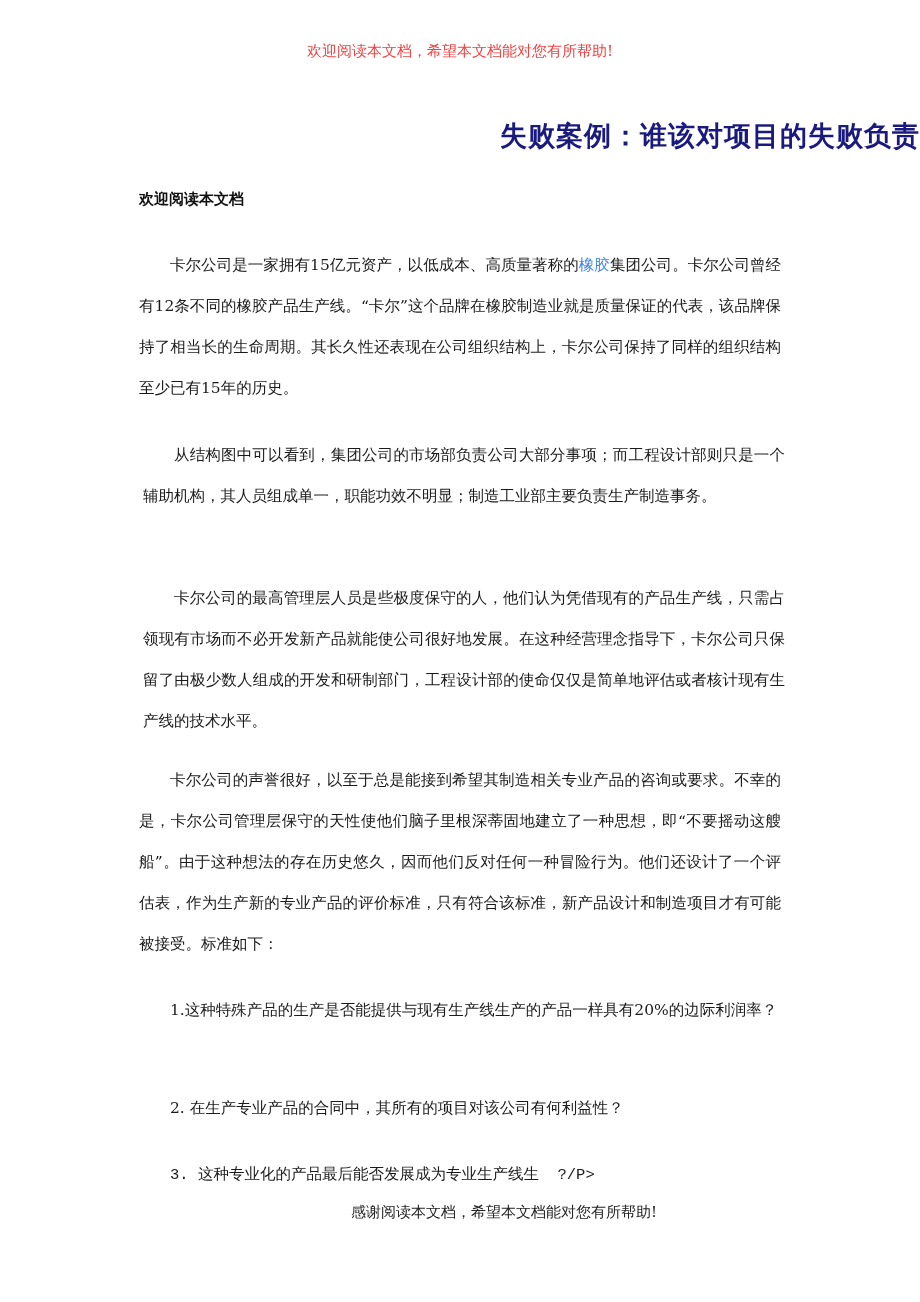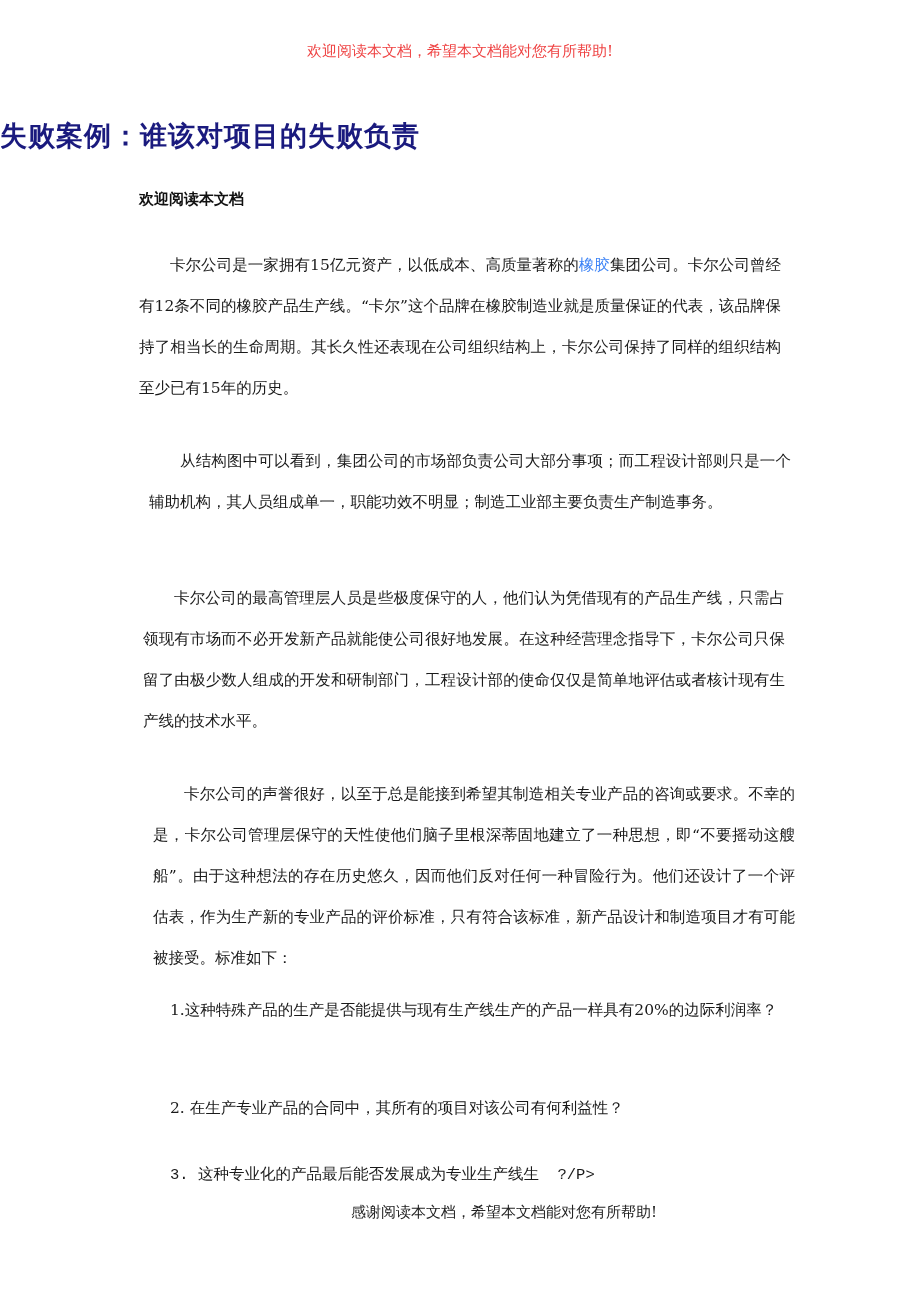--- a/index.html
+++ b/index.html
@@ -23,21 +23,21 @@
       text-align: center;
       font-size: 15px;
       color: #ef4444;
       letter-spacing: 0;
     }
     .doc-title {
       position: absolute;
       top: 118px;
       left: 0;
       width: 920px;
-      text-align: left;
+      text-align: right;
       font-size: 27px;
       font-weight: bold;
       font-family: "DejaVu Sans", "Liberation Sans", sans-serif;
       color: #1a1a7e;
       letter-spacing: 1px;
     }
     .section-heading {
       position: absolute;
       top: 190px;
       left: 139px;
@@ -83,25 +83,25 @@
 <body>
 
 <div class="page-header">欢迎阅读本文档，希望本文档能对您有所帮助!</div>
 
 <h1 class="doc-title" style="margin:0;">失败案例：谁该对项目的失败负责</h1>
 
 <div class="section-heading">欢迎阅读本文档</div>
 
 <p class="body-text p1" style="margin:0;"><span>卡尔公司是一家拥有15亿元资产，以低成本、高质量著称的</span><a class="link">橡胶</a><span>集团公司。卡尔公司曾经有12条不同的橡胶产品生产线。“卡尔”这个品牌在橡胶制造业就是质量保证的代表，该品牌保持了相当长的生命周期。其长久性还表现在公司组织结构上，卡尔公司保持了同样的组织结构至少已有15年的历史。</span></p>
 
-<p class="body-text p2" style="margin:10px;">从结构图中可以看到，集团公司的市场部负责公司大部分事项；而工程设计部则只是一个辅助机构，其人员组成单一，职能功效不明显；制造工业部主要负责生产制造事务。</p>
+<p class="body-text p2" style="margin:4px;">从结构图中可以看到，集团公司的市场部负责公司大部分事项；而工程设计部则只是一个辅助机构，其人员组成单一，职能功效不明显；制造工业部主要负责生产制造事务。</p>
 
 <p class="body-text p3" style="margin:4px;">卡尔公司的最高管理层人员是些极度保守的人，他们认为凭借现有的产品生产线，只需占领现有市场而不必开发新产品就能使公司很好地发展。在这种经营理念指导下，卡尔公司只保留了由极少数人组成的开发和研制部门，工程设计部的使命仅仅是简单地评估或者核计现有生产线的技术水平。</p>
 
-<p class="body-text p4" style="margin:14px;">卡尔公司的声誉很好，以至于总是能接到希望其制造相关专业产品的咨询或要求。不幸的是，卡尔公司管理层保守的天性使他们脑子里根深蒂固地建立了一种思想，即“不要摇动这艘船”。由于这种想法的存在历史悠久，因而他们反对任何一种冒险行为。他们还设计了一个评估表，作为生产新的专业产品的评价标准，只有符合该标准，新产品设计和制造项目才有可能被接受。标准如下：</p>
+<p class="body-text p4" style="margin:0;">卡尔公司的声誉很好，以至于总是能接到希望其制造相关专业产品的咨询或要求。不幸的是，卡尔公司管理层保守的天性使他们脑子里根深蒂固地建立了一种思想，即“不要摇动这艘船”。由于这种想法的存在历史悠久，因而他们反对任何一种冒险行为。他们还设计了一个评估表，作为生产新的专业产品的评价标准，只有符合该标准，新产品设计和制造项目才有可能被接受。标准如下：</p>
 
 <p class="body-text p5" style="margin:0;">1.这种特殊产品的生产是否能提供与现有生产线生产的产品一样具有20%的边际利润率？</p>
 
 <p class="body-text p6" style="margin:0;">2. 在生产专业产品的合同中，其所有的项目对该公司有何利益性？</p>
 
 <p class="body-text p7" style="margin:0; white-space:pre;">3. 这种专业化的产品最后能否发展成为专业生产线生  ?/P&gt;</p>
 
 <div class="page-footer">感谢阅读本文档，希望本文档能对您有所帮助!</div>
 
 </body></html>

